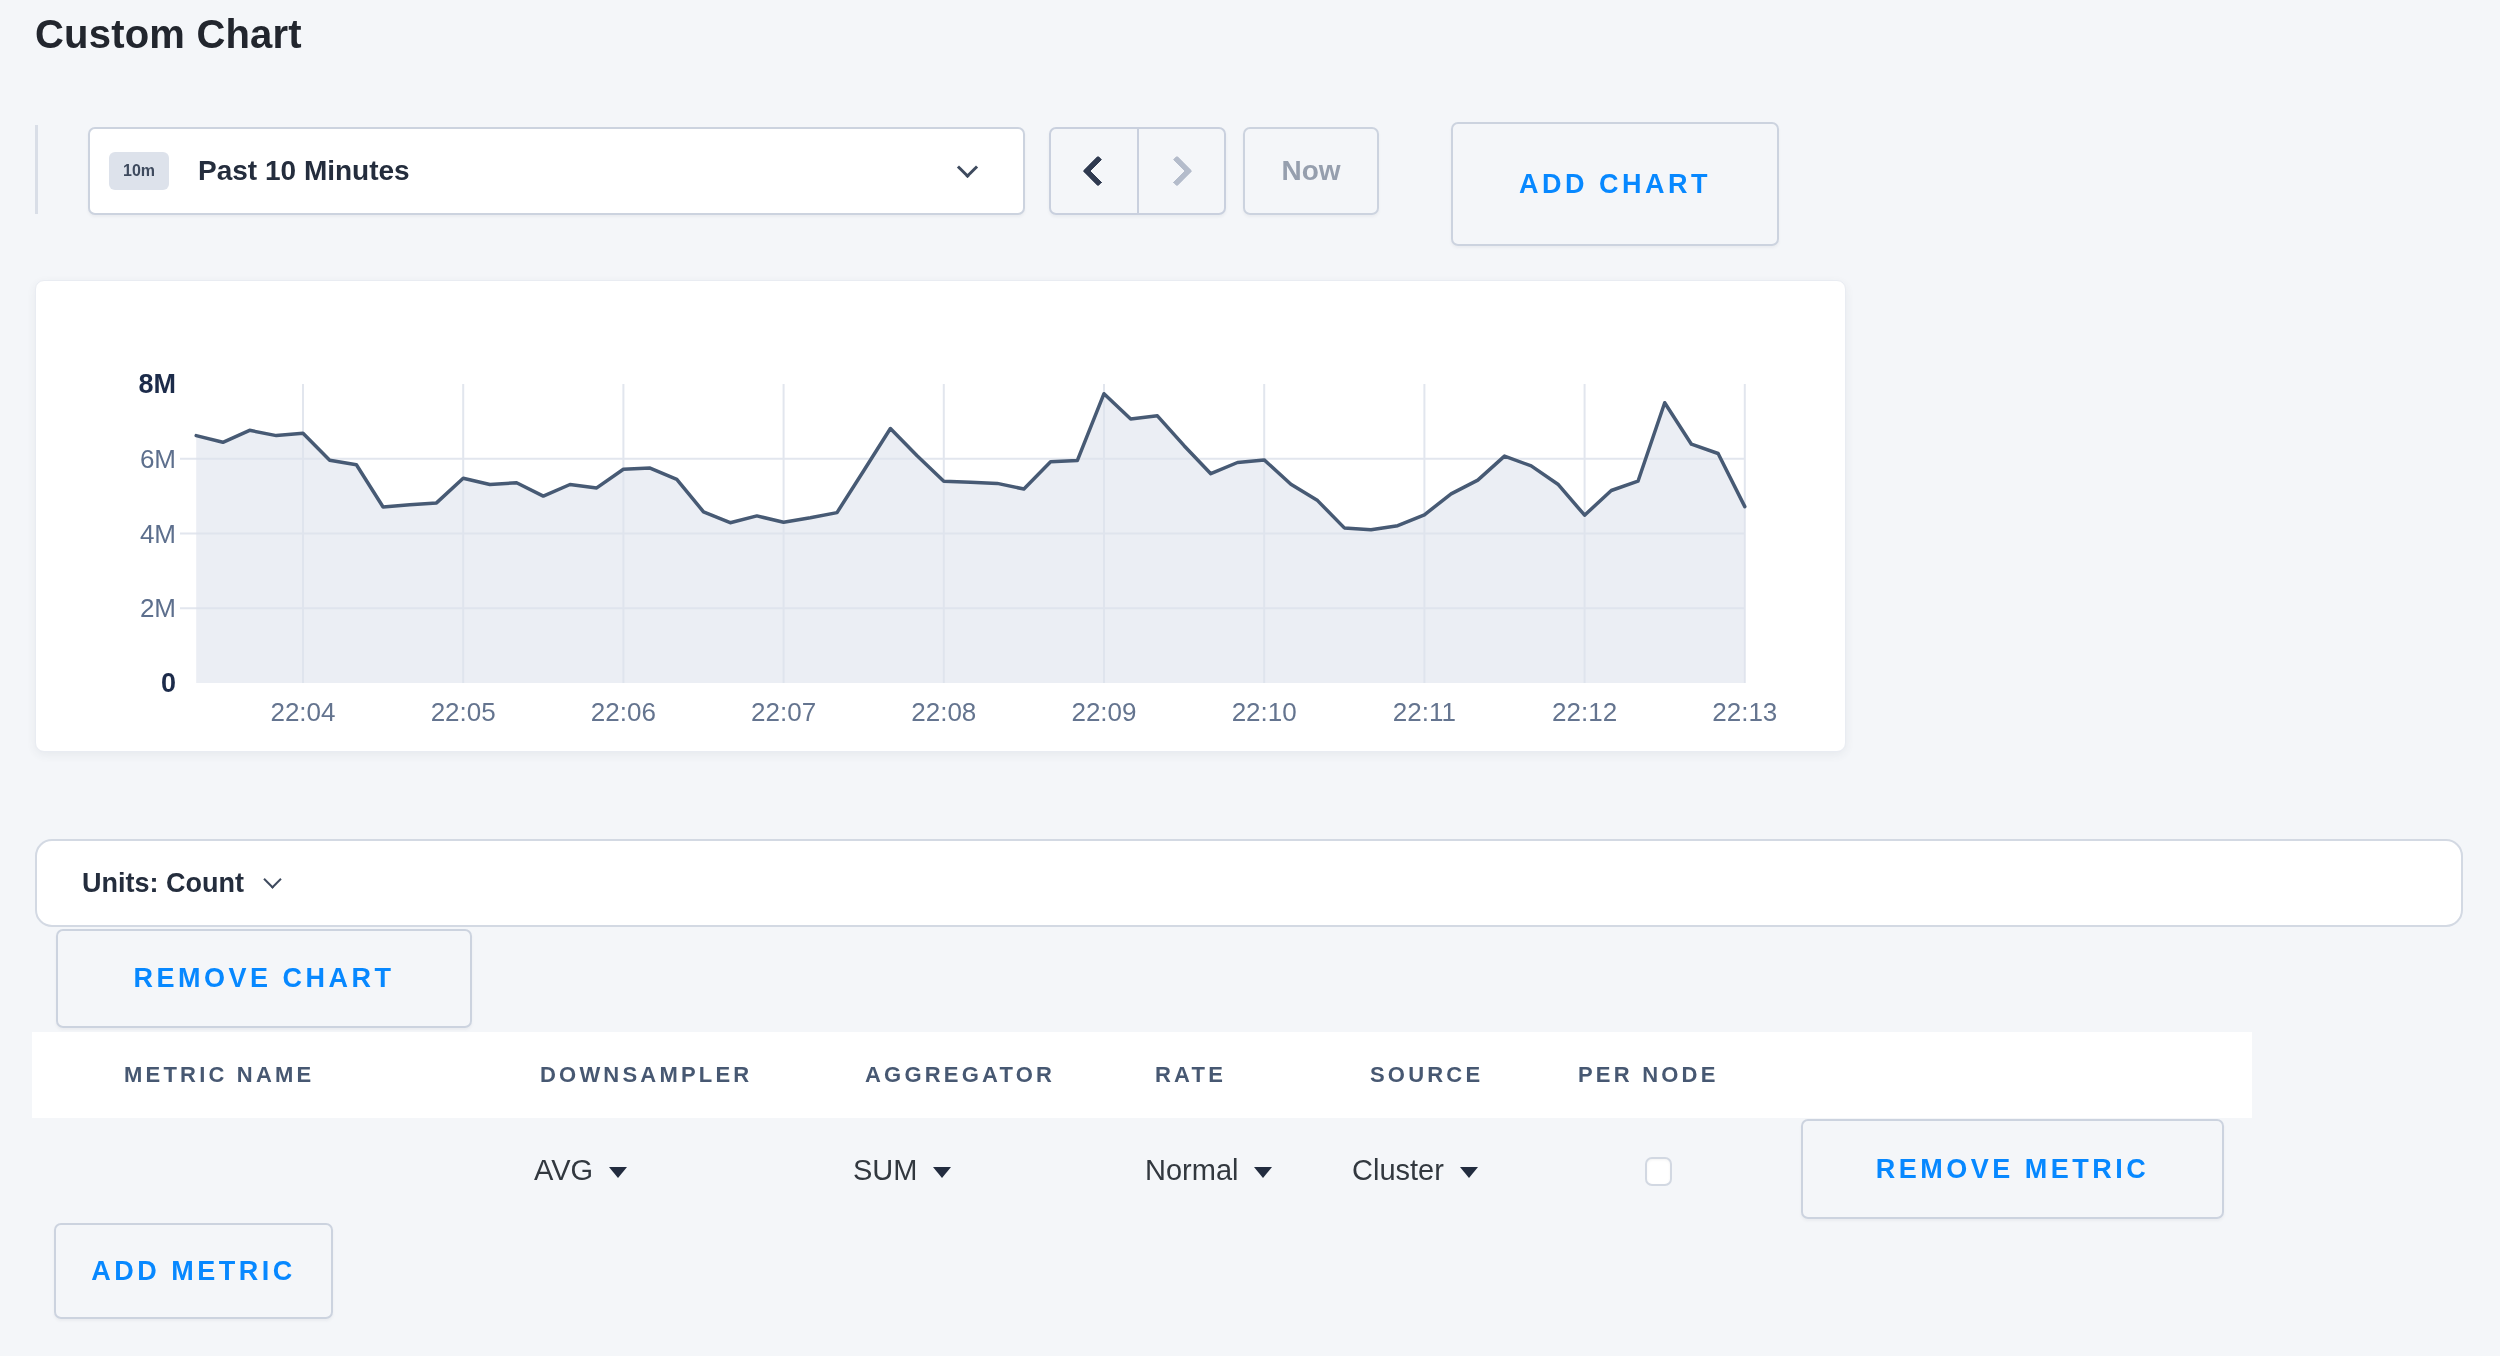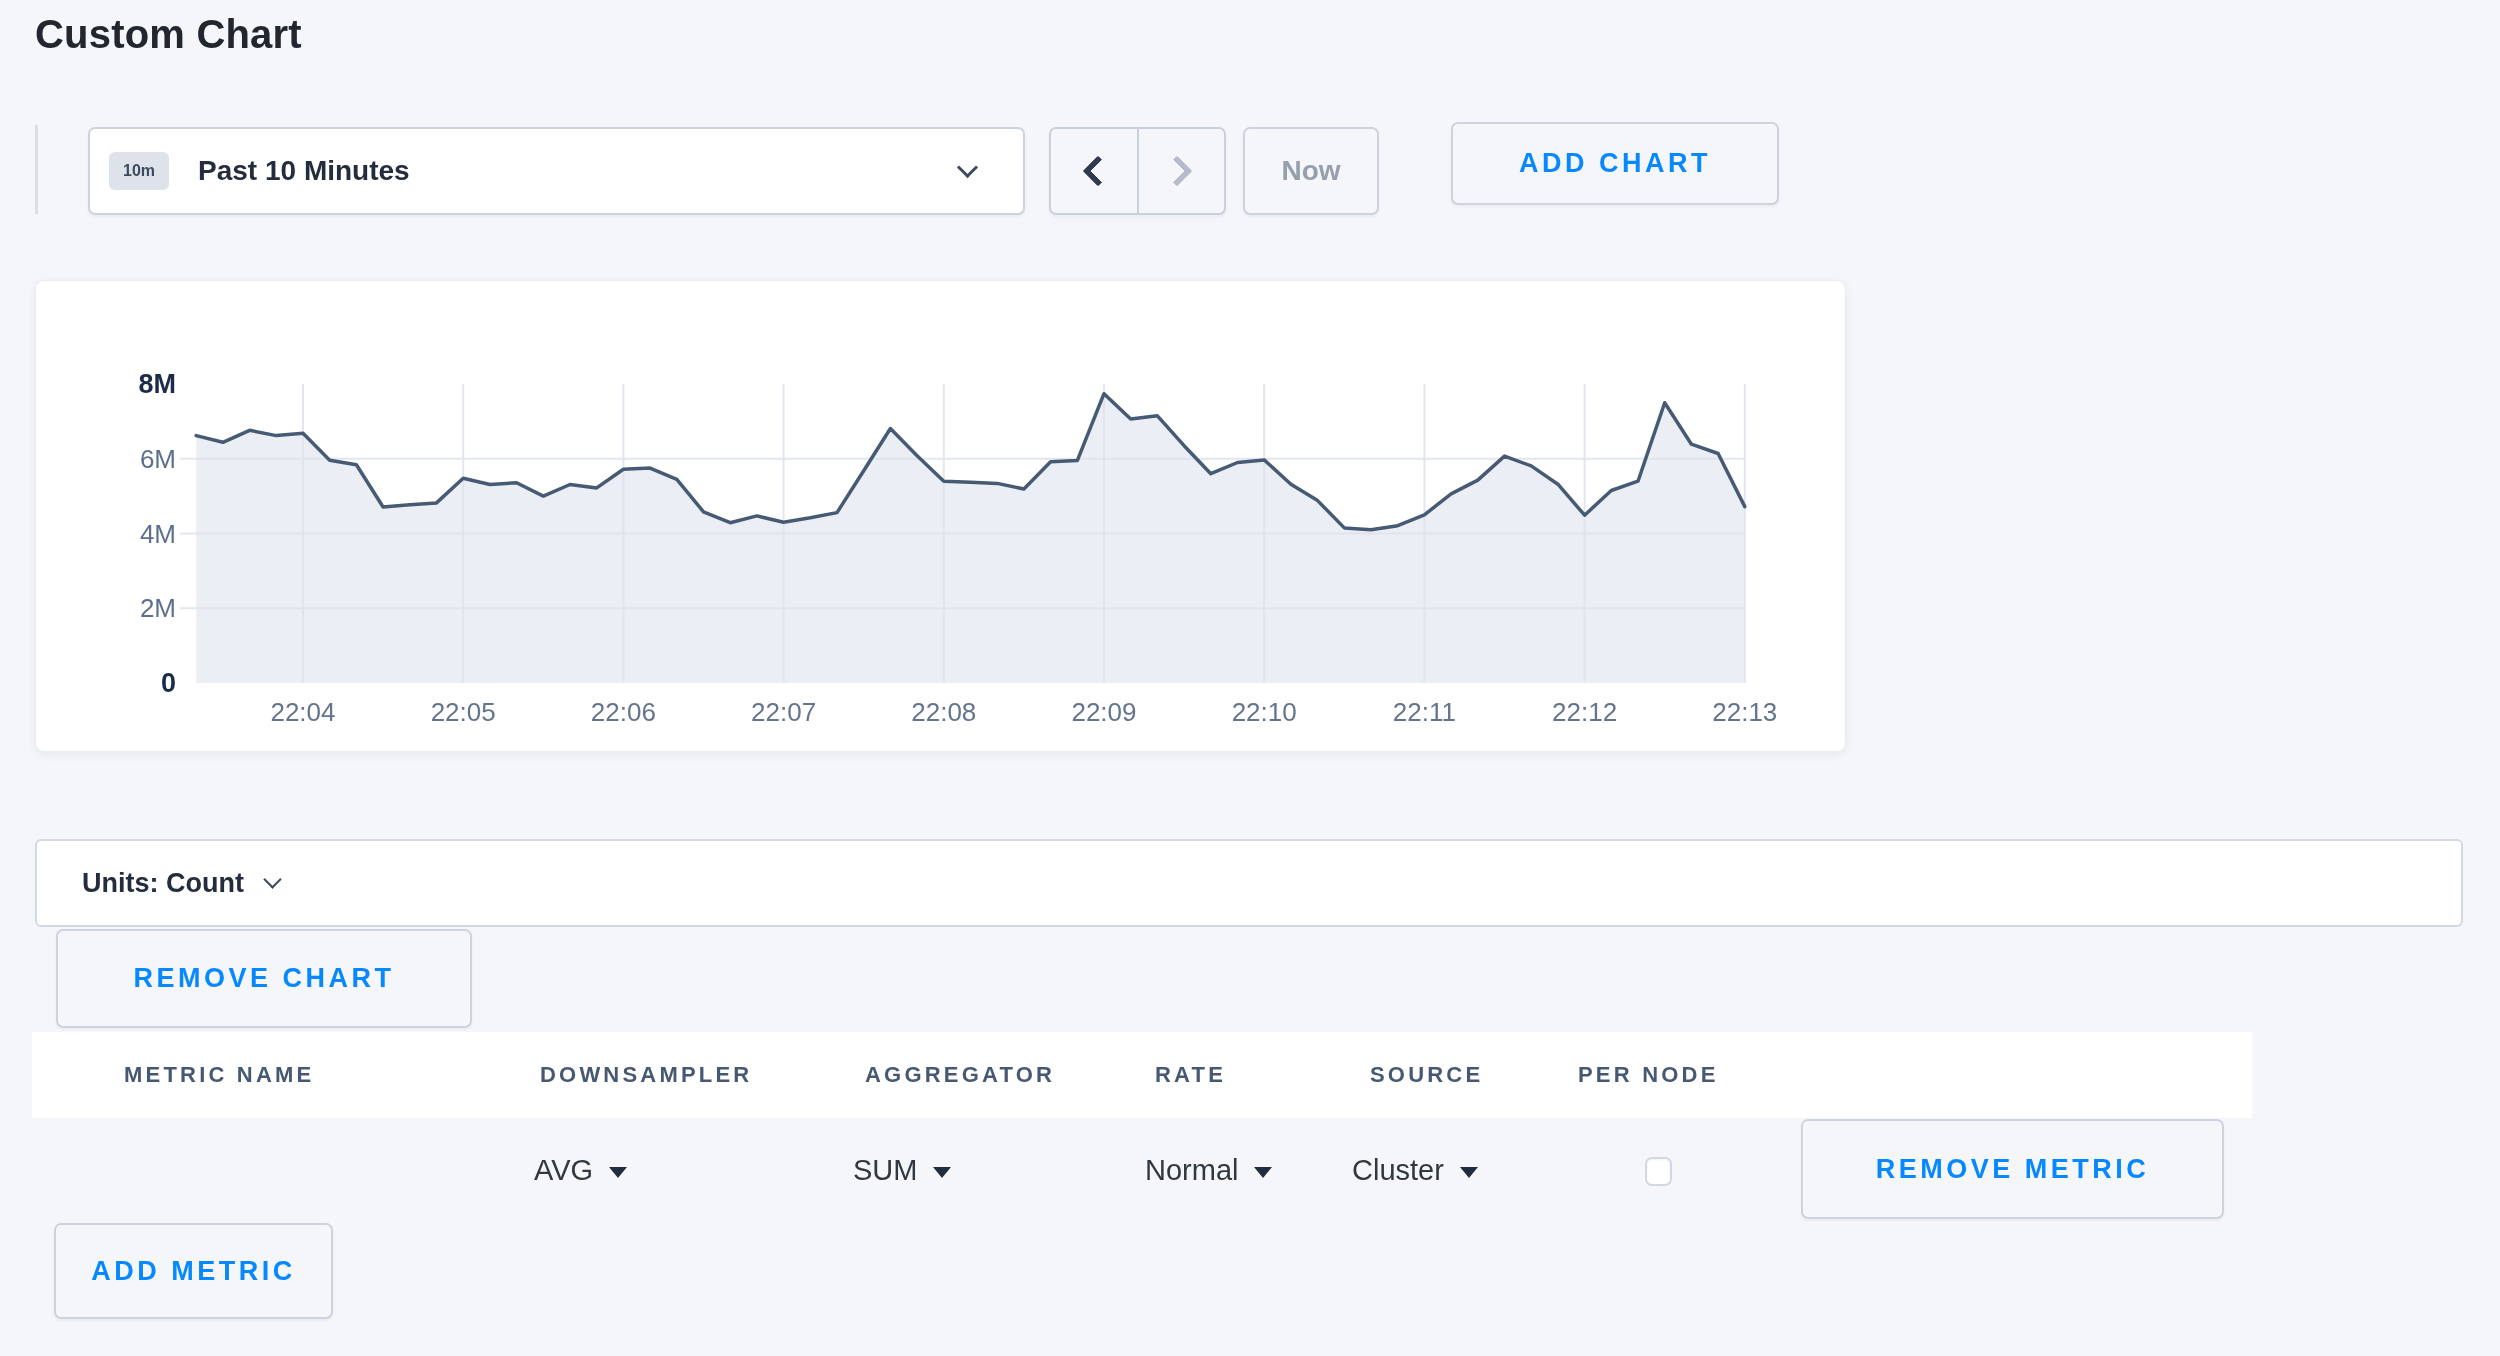--- a/index.html
+++ b/index.html
@@ -64,37 +64,37 @@
     position:absolute; background:transparent;
     border:2px solid #ccd3df; border-radius:7px; cursor:pointer;
     font-family:inherit; display:flex; align-items:center; justify-content:center;
     box-shadow:0 2px 3px rgba(50,60,80,0.05);
   }
   .now-btn {
     left:1243px; top:127px; width:136px; height:88px;
     font-size:28px; font-weight:700; color:#969fae;
   }
   .btn.blue { color:#0788ff; font-size:27px; font-weight:700; letter-spacing:3.5px; }
-  .add-chart-btn  { left:1451px; top:122px; width:328px; height:83px; }
+  .add-chart-btn  { left:1451px; top:122px; width:328px; height:124px; }
   .remove-chart-btn { left:56px;  top:929px; width:416px; height:99px; }
   .add-metric-btn { left:54px; top:1223px; width:279px; height:96px; }
 
   
   .chart-card {
     position:absolute; left:35px; top:280px; width:1811px; height:472px;
     background:#ffffff; border:1px solid #e9ecf2; border-radius:9px;
     box-shadow:0 3px 10px rgba(60,70,90,0.07);
   }
   .chart-card svg { display:block; }
   svg text { font-family:"Liberation Sans","DejaVu Sans",sans-serif; }
 
   
   .units-bar {
     position:absolute; left:35px; top:839px; width:2428px; height:88px;
-    background:#ffffff; border:2px solid #d3d9e3; border-radius:6px;
+    background:#ffffff; border:2px solid #d3d9e3; border-radius:17px;
     display:flex; align-items:center; padding-left:45px; cursor:pointer;
   }
   .units-label { font-size:27px; font-weight:700; color:#242d3d; }
 
   
   .table-head {
     position:absolute; left:32px; top:1032px; width:2220px; height:86px;
     background:#ffffff;
   }
   .th {

